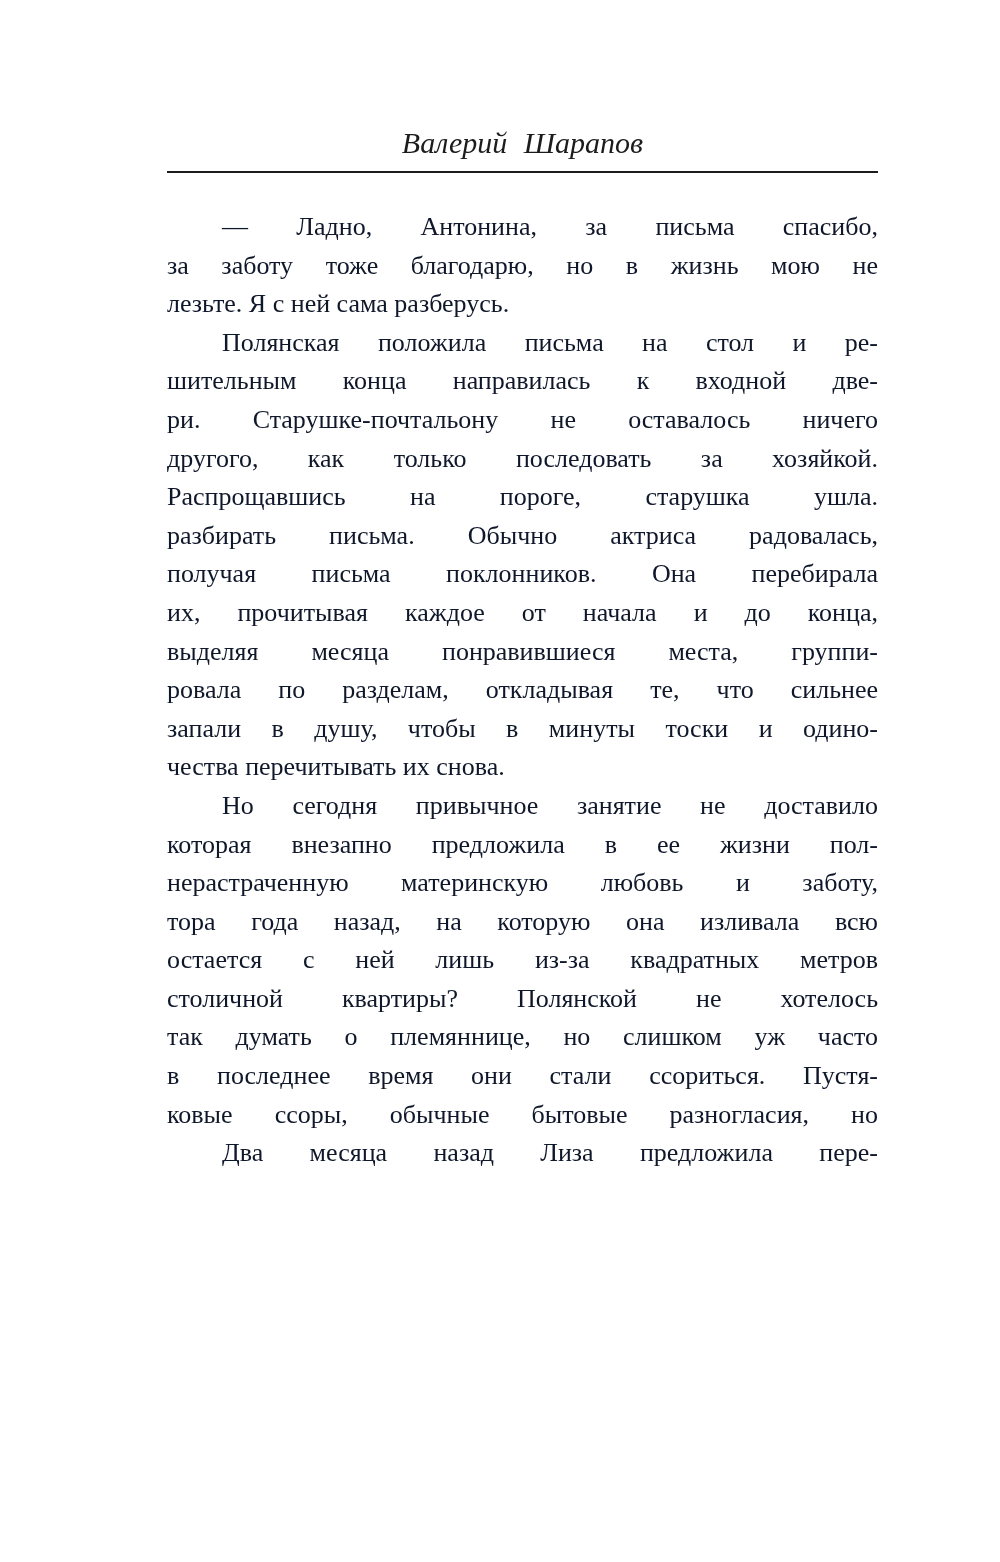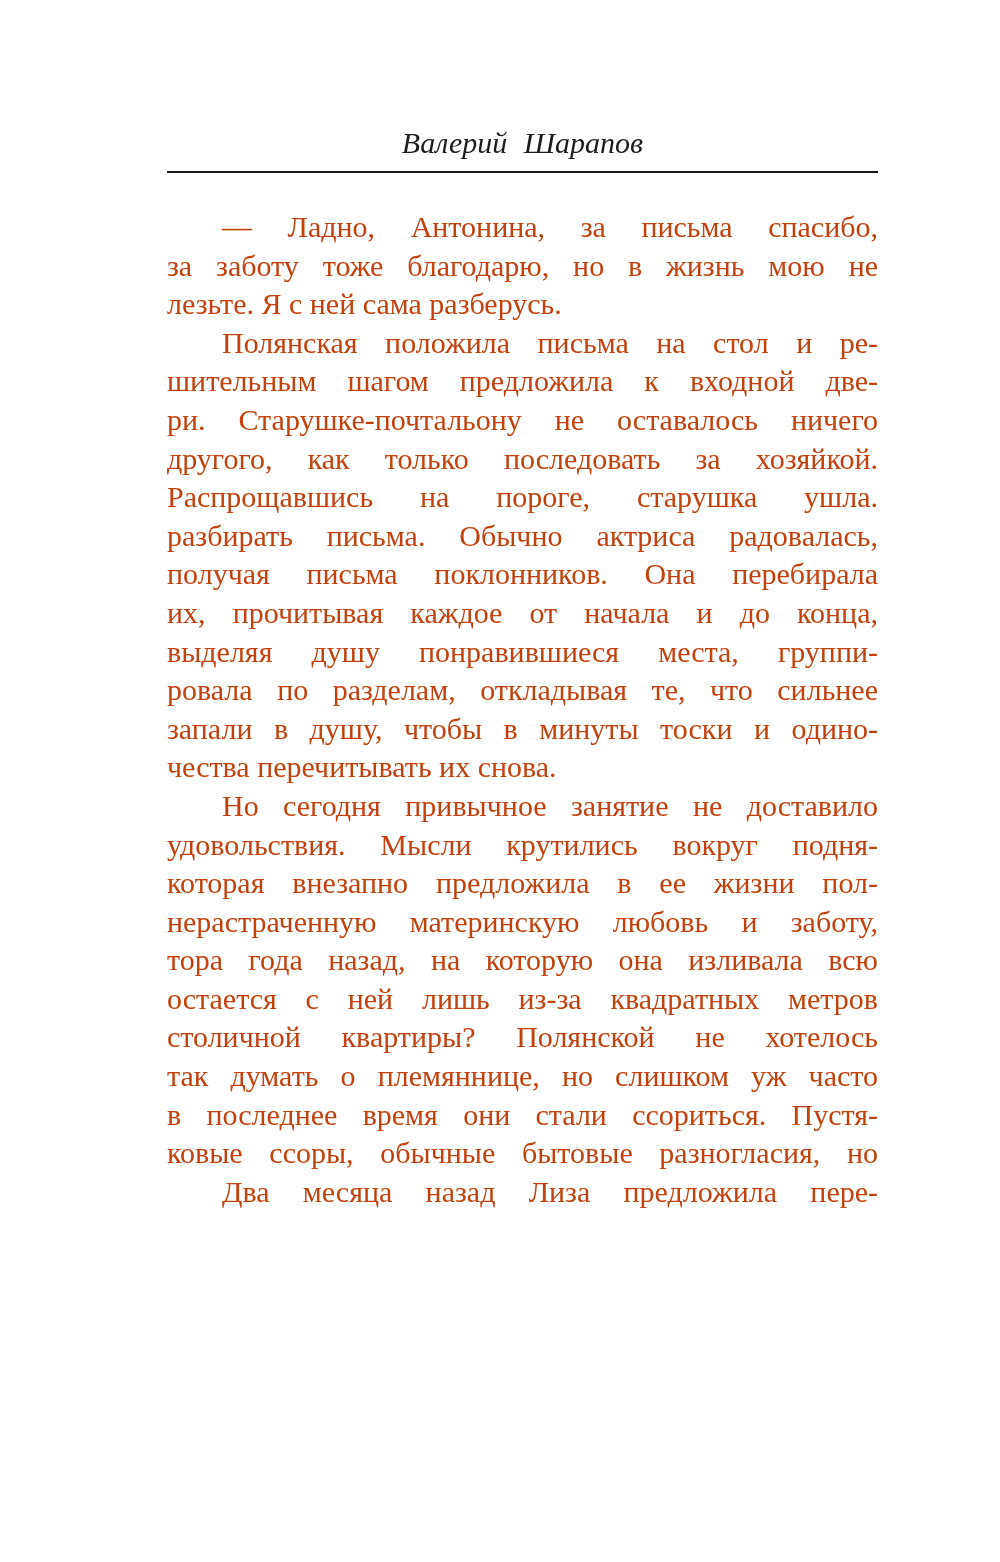--- a/index.html
+++ b/index.html
@@ -34,23 +34,23 @@
     left: 167px;
     width: 711px;
     height: 2px;
     background: #1c1c1c;
   }
   .body-text {
     position: absolute;
     top: 208px;
     left: 167px;
     width: 711px;
-    font-size: 30px;
+    font-size: 26px;
     line-height: 38.6px;
-    color: #c2410c;
+    color: #0f172a;
   }
   .line {
     height: 38.6px;
     overflow: hidden;
     text-align: justify;
     text-align-last: justify;
     white-space: normal;
   }
   .line.first {
     text-indent: 55px;
@@ -75,33 +75,32 @@
 <body>
 
 <div class="page">
   <div class="author">Валерий Шарапов</div>
   <div class="rule"></div>
   <div class="body-text">
       <div class="line first">— Ладно, Антонина, за письма спасибо,</div>
       <div class="line">за заботу тоже благодарю, но в жизнь мою не</div>
       <div class="line lastline">лезьте. Я с ней сама разберусь.</div>
       <div class="line first">Полянская положила письма на стол и ре-</div>
-      <div class="line">шительным шагом предложила к входной две-</div>
+      <div class="line">шительным конца направилась к входной две-</div>
       <div class="line">ри. Старушке-почтальону не оставалось ничего</div>
       <div class="line">другого, как только последовать за хозяйкой.</div>
       <div class="line">Распрощавшись на пороге, старушка ушла.</div>
       <div class="line">разбирать письма. Обычно актриса радовалась,</div>
       <div class="line">получая письма поклонников. Она перебирала</div>
       <div class="line">их, прочитывая каждое от начала и до конца,</div>
-      <div class="line">выделяя душу понравившиеся места, группи-</div>
+      <div class="line">выделяя месяца понравившиеся места, группи-</div>
       <div class="line">ровала по разделам, откладывая те, что сильнее</div>
       <div class="line">запали в душу, чтобы в минуты тоски и одино-</div>
       <div class="line lastline">чества перечитывать их снова.</div>
       <div class="line first">Но сегодня привычное занятие не доставило</div>
-      <div class="line">удовольствия. Мысли крутились вокруг подня-</div>
       <div class="line">которая внезапно предложила в ее жизни пол-</div>
       <div class="line">нерастраченную материнскую любовь и заботу,</div>
       <div class="line">тора года назад, на которую она изливала всю</div>
       <div class="line">остается с ней лишь из-за квадратных метров</div>
       <div class="line">столичной квартиры? Полянской не хотелось</div>
       <div class="line">так думать о племяннице, но слишком уж часто</div>
       <div class="line">в последнее время они стали ссориться. Пустя-</div>
       <div class="line">ковые ссоры, обычные бытовые разногласия, но</div>
       <div class="line first">Два месяца назад Лиза предложила пере-</div>
     </div>

